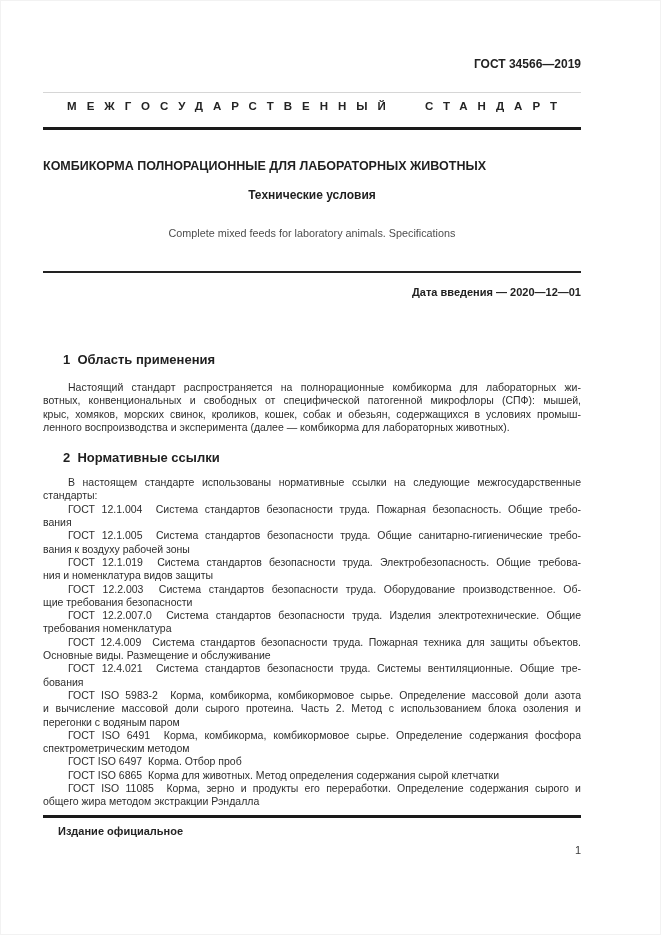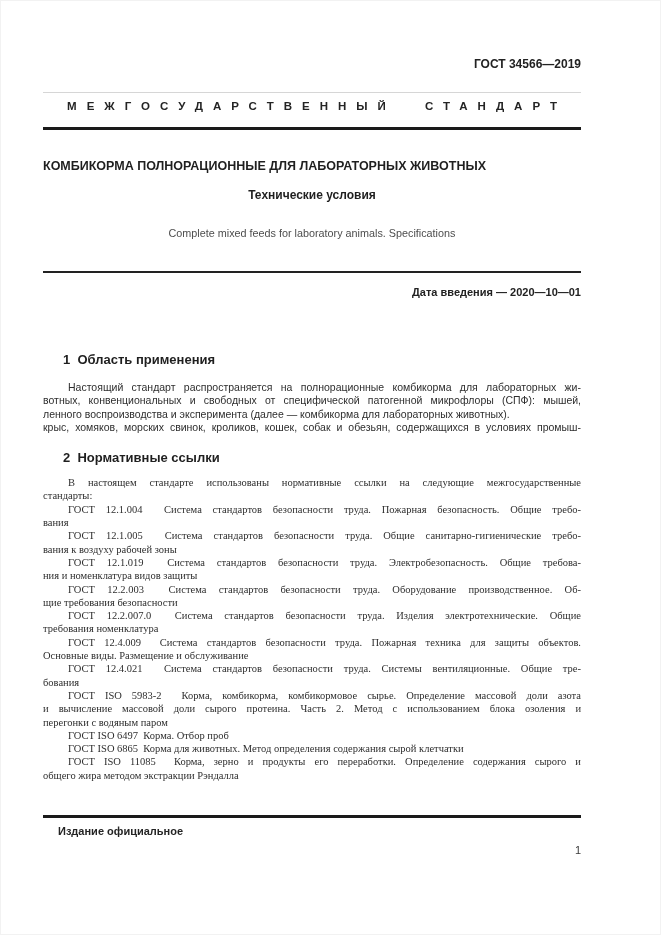--- a/index.html
+++ b/index.html
@@ -51,21 +51,21 @@
     text-align: right;
   }
 
   .sec-heading {
     font-size: 13px; line-height: 16px; font-weight: bold; color: #1f1f1f;
     padding-left: 20px;
   }
   .sec-heading.first { margin-top: 53px; }
   .sec-heading.second { margin-top: 16px; }
   .sec-paras.first  { margin-top: 13px; }
-  .sec-paras.second { margin-top: 10px; font-family: Liberation Serif, serif; }
+  .sec-paras.second { margin-top: 10px; }
 
   .para { }
   .line {
     font-size: 10.5px; line-height: 13.3px; color: #2e2e2e;
     text-align: justify; text-align-last: justify;
     overflow: hidden; white-space: normal;
   }
   .line.first { text-indent: 25px; }
   .line.last  { text-align-last: left; }
 
@@ -98,30 +98,30 @@
     <div class="rule-thick"></div>
 
     <div class="title">КОМБИКОРМА ПОЛНОРАЦИОННЫЕ ДЛЯ ЛАБОРАТОРНЫХ ЖИВОТНЫХ</div>
 
     <div class="subtitle">Технические условия</div>
 
     <div class="title-en">Complete mixed feeds for laboratory animals. Specifications</div>
 
     <div class="rule-mid"></div>
 
-    <div class="date">Дата введения — 2020—10—01</div>
+    <div class="date">Дата введения — 2020—12—01</div>
 
     <div>
       <div class="sec-heading first">1&nbsp; Область применения</div>
       <div class="sec-paras first">
           <div class="para">
             <div class="line first">Настоящий стандарт распространяется на полнорационные комбикорма для лабораторных жи-</div>
             <div class="line">вотных, конвенциональных и свободных от специфической патогенной микрофлоры (СПФ): мышей,</div>
+            <div class="line">крыс, хомяков, морских свинок, кроликов, кошек, собак и обезьян, содержащихся в условиях промыш-</div>
             <div class="line last">ленного воспроизводства и эксперимента (далее — комбикорма для лабораторных животных).</div>
-            <div class="line">крыс, хомяков, морских свинок, кроликов, кошек, собак и обезьян, содержащихся в условиях промыш-</div>
           </div>
         </div>
     </div>
 
     <div>
       <div class="sec-heading second">2&nbsp; Нормативные ссылки</div>
       <div class="sec-paras second">
           <div class="para">
             <div class="line first">В настоящем стандарте использованы нормативные ссылки на следующие межгосударственные</div>
             <div class="line last">стандарты:</div>
@@ -153,20 +153,24 @@
           <div class="para">
             <div class="line first">ГОСТ 12.4.021&nbsp; Система стандартов безопасности труда. Системы вентиляционные. Общие тре-</div>
             <div class="line last">бования</div>
           </div>
           <div class="para">
             <div class="line first">ГОСТ ISO 5983-2&nbsp; Корма, комбикорма, комбикормовое сырье. Определение массовой доли азота</div>
             <div class="line">и вычисление массовой доли сырого протеина. Часть 2. Метод с использованием блока озоления и</div>
             <div class="line last">перегонки с водяным паром</div>
           </div>
           <div class="para">
+            <div class="line first">ГОСТ ISO 6491&nbsp; Корма, комбикорма, комбикормовое сырье. Определение содержания фосфора</div>
+            <div class="line last">спектрометрическим методом</div>
+          </div>
+          <div class="para">
             <div class="line first last">ГОСТ ISO 6497&nbsp; Корма. Отбор проб</div>
           </div>
           <div class="para">
             <div class="line first last">ГОСТ ISO 6865&nbsp; Корма для животных. Метод определения содержания сырой клетчатки</div>
           </div>
           <div class="para">
             <div class="line first">ГОСТ ISO 11085&nbsp; Корма, зерно и продукты его переработки. Определение содержания сырого и</div>
             <div class="line last">общего жира методом экстракции Рэндалла</div>
           </div>
         </div>

